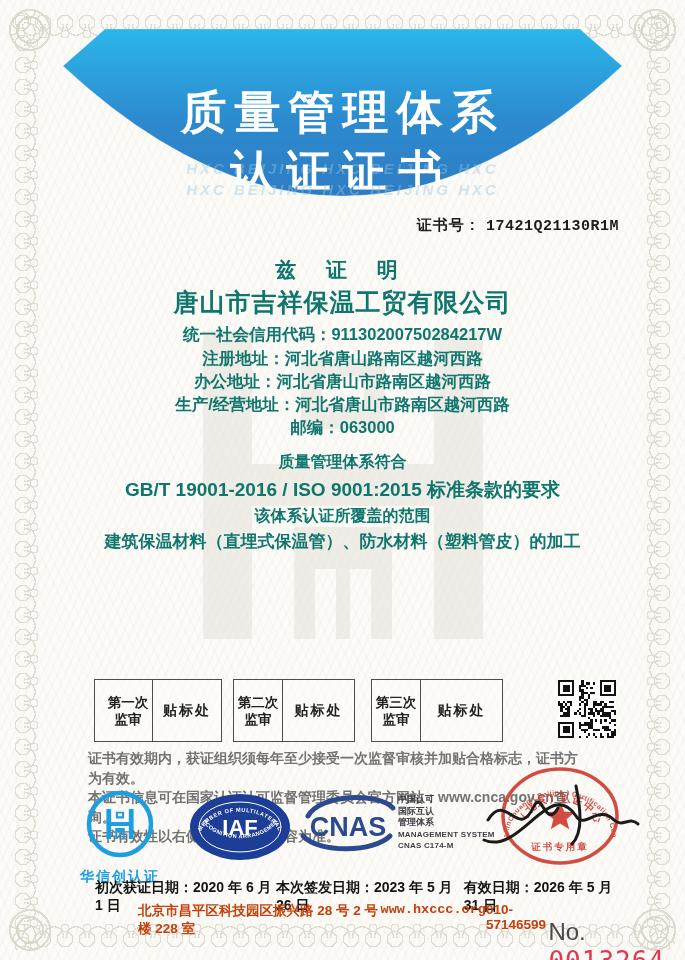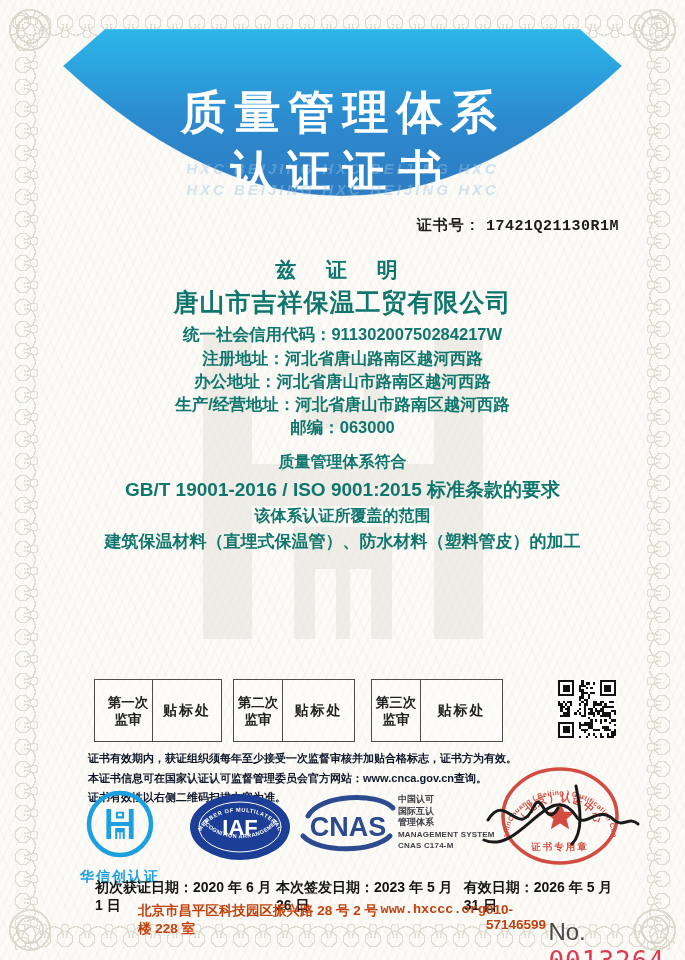--- a/index.html
+++ b/index.html
@@ -54,21 +54,21 @@
   .scope{top:530px;font-size:17px;font-weight:800;}
   
   .audit{position:absolute;left:94px;top:679px;height:63px;width:560px;}
   .abox{position:absolute;top:0;height:61px;border:1.2px solid #4c4c4c;display:flex;background:rgba(255,255,255,.35);}
   .abox .c1{width:48px;border-right:1.2px solid #4c4c4c;display:flex;flex-direction:column;align-items:center;justify-content:center;
             font-size:13.5px;font-weight:700;color:#222;line-height:17px;}
   .abox .c2{flex:1;display:flex;align-items:center;justify-content:center;font-size:14px;font-weight:700;color:#222;letter-spacing:2px;}
   .ab1{left:0;width:117px;padding-left:9px;} .ab2{left:139px;width:120px;} .ab3{left:277px;width:130px;}
   .qr{position:absolute;left:558px;top:680px;width:58px;height:58px;}
   
-  .notes{position:absolute;left:88px;top:749px;width:490px;font-size:11px;font-weight:700;color:#0f172a;line-height:19.5px;}
+  .notes{position:absolute;left:88px;top:749px;width:490px;font-size:14px;font-weight:700;color:#737373;line-height:19.5px;}
   
   .hxc-logo{position:absolute;left:72px;top:786px;width:96px;text-align:center;}
   .hxc-label{margin-top:-2px;color:#1c9fe0;font-size:14px;font-weight:800;letter-spacing:2px;}
   .iaf-logo{position:absolute;left:188px;top:792px;}
   .cnas-logo{position:absolute;left:298px;top:792px;}
   .accred{position:absolute;left:398px;top:794px;color:#3f3f46;font-size:9px;line-height:11.5px;font-weight:600;}
   .accred .en{font-size:8px;letter-spacing:.2px;}
   
   .seal{position:absolute;left:476px;top:744px;}
   

